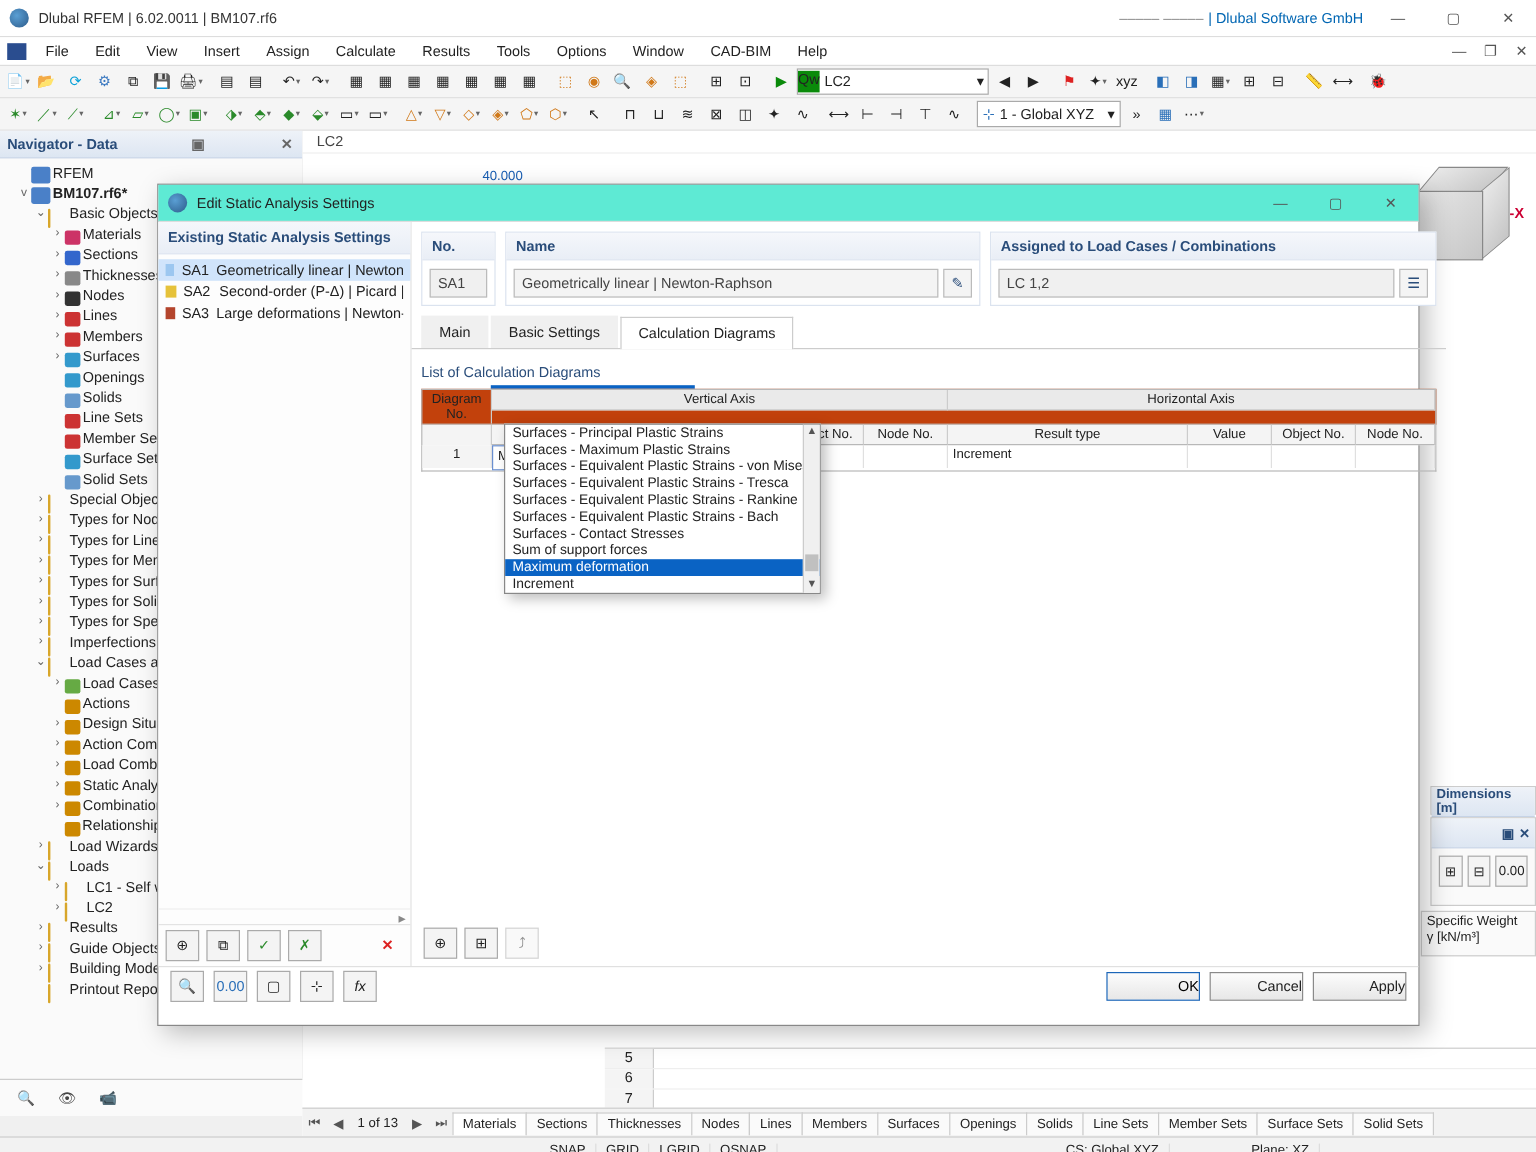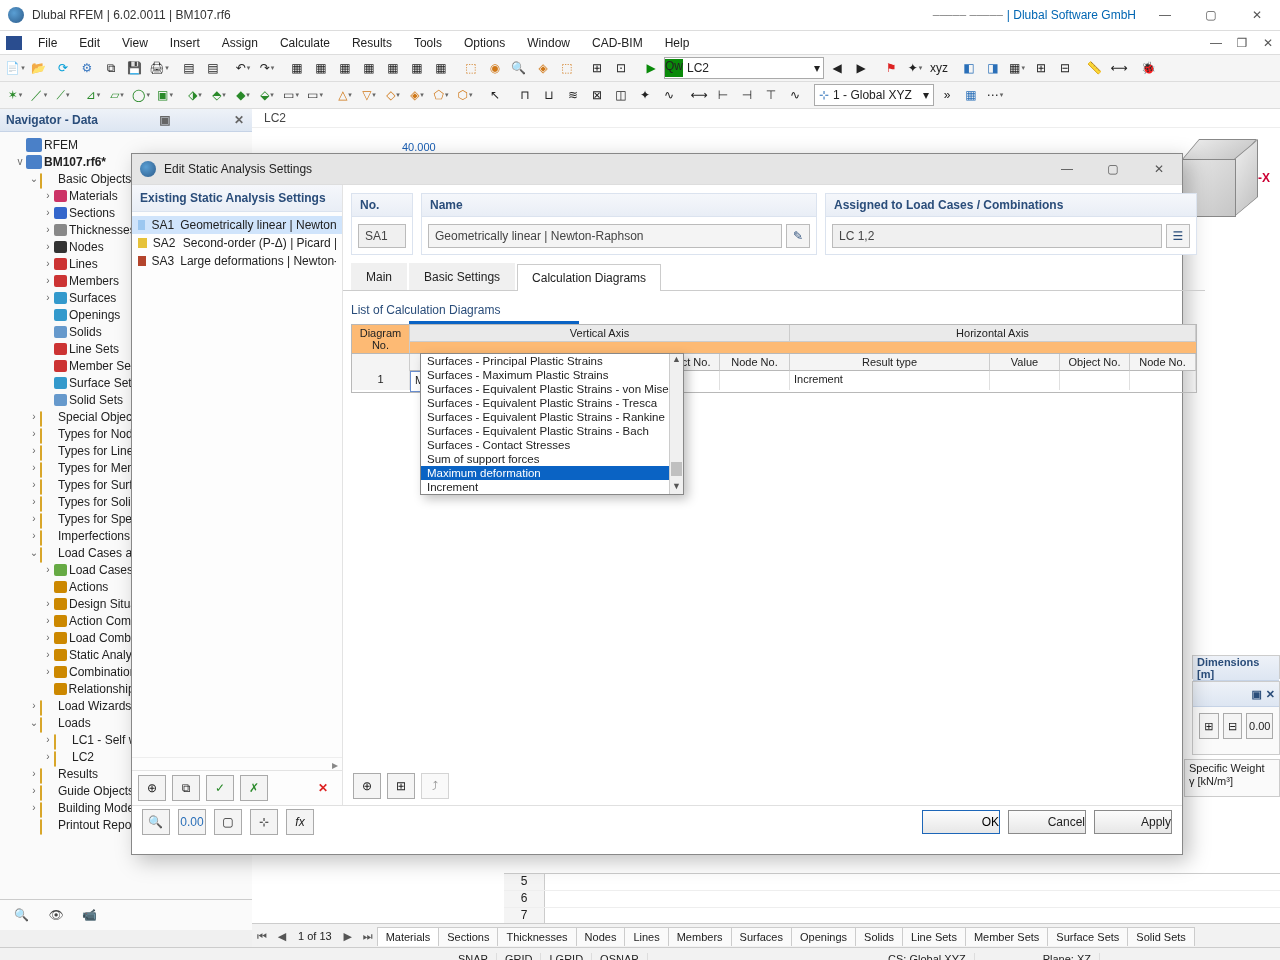--- a/index.html
+++ b/index.html
@@ -17,33 +17,33 @@
 .lcfield{display:flex;align-items:center;height:20px;border:1px solid #aaa;background:#fff}
 .lcfield .sw{width:18px;height:18px;background:#0a8a0a;margin:0}
 .lcfield .txt{width:120px;padding:0 4px}
 .combo{display:flex;align-items:center;height:20px;border:1px solid #aaa;background:#fff;padding:0 4px}
 
 .workarea{position:relative;height:861px}
 .nav-panel{position:absolute;left:0;top:0;width:252px;height:790px;background:#fafafa;border-right:1px solid #ccc;display:flex;flex-direction:column}
 .panel-title{height:22px;background:linear-gradient(#eef2f8,#dde6f2);border-bottom:1px solid #c6d3e6;display:flex;align-items:center;padding:0 6px;font-weight:600;color:#2a4d7a}
 .panel-title .pb{margin-left:auto;width:14px;text-align:center;color:#666}
 .tree{flex:1;overflow:hidden;padding:4px 0;font-size:12px;line-height:18px}
-.tree .ti{display:flex;align-items:center;white-space:nowrap;height:17px}
+.tree .ti{display:flex;align-items:flex-end;white-space:nowrap;height:17px}
 .tree .exp{width:12px;text-align:center;color:#666;font-size:10px}
 .tree .ico{width:16px;height:14px;display:inline-block;margin-right:2px}
 .fold{background:linear-gradient(#fce28a,#f3c23f);border:1px solid #d8a62a;border-radius:2px;width:14px;height:11px}
 .pad1{padding-left:14px}.pad2{padding-left:28px}.pad3{padding-left:42px}
 .nav-btm{position:absolute;left:0;top:790px;width:252px;height:30px;background:#fafafa;border-top:1px solid #ccc;border-right:1px solid #ccc;display:flex;align-items:center;gap:10px;padding-left:10px}
 .nav-btm .bb{width:24px;height:20px;display:flex;align-items:center;justify-content:center;color:#444}
 
 .view{position:absolute;left:252px;top:0;right:0;bottom:0;background:#fff}
 .view-hdr{padding:2px 12px;color:#444;border-bottom:1px solid #eee}
 
 .dialog{position:absolute;left:131px;top:44px;width:1050px;height:700px;background:#fff;border:1px solid #888;box-shadow:6px 6px 20px rgba(0,0,0,.25)}
-.dlg-title{height:30px;display:flex;align-items:center;background:#e5e5e5;border-bottom:1px solid #ddd}
+.dlg-title{height:30px;display:flex;align-items:center;background:#5eead4;border-bottom:1px solid #ddd}
 .dlg-title .icon{width:16px;height:16px;margin:0 8px;background:radial-gradient(circle at 6px 6px,#5a9fd4,#2c5b8a);border-radius:50%}
 .dlg-title .t{flex:1}
 .dlg-body{display:flex;height:620px}
 .dlg-left{width:210px;border-right:1px solid #e3e3e3;background:#fdfdfd;display:flex;flex-direction:column}
 .sect{height:26px;display:flex;align-items:center;padding:0 8px;background:linear-gradient(#f5f7fb,#e9eef6);color:#2a4d7a;font-weight:600;border-bottom:1px solid #dbe3ef}
 .salist{flex:1;padding:4px 0}
 .sarow{display:flex;align-items:center;height:18px;padding:0 6px;gap:6px}
 .sarow.sel{background:#d0e4fb}
 .sasw{width:10px;height:10px}
 .sarow .id{width:28px}
@@ -59,21 +59,21 @@
 .fld{flex:1;height:22px;border:1px solid #bbb;background:#f4f4f4;display:flex;align-items:center;padding:0 6px;color:#444}
 .fld.ro{background:#f0f0f0}
 .ibtn{width:22px;height:22px;border:1px solid #bbb;background:#f4f4f4;display:flex;align-items:center;justify-content:center;color:#2a4d7a}
 
 .tabs{display:flex;padding:0 8px;border-bottom:1px solid #ccc}
 .tab{padding:6px 14px;background:#f0f0f0;border:1px solid transparent;border-bottom:none;margin-right:2px}
 .tab.active{background:#fff;border-color:#ccc;position:relative;top:1px}
 
 .gridwrap{padding:8px 8px 0}
 .gridtitle{color:#2a4d7a;font-weight:400;padding:4px 0}
-.ghdr{display:grid;grid-template-columns:58px 170px 70px 70px 70px 200px 70px 70px 66px;border:1px solid #b8b8b8;background:#fdba74}
+.ghdr{display:grid;grid-template-columns:58px 170px 70px 70px 70px 200px 70px 70px 66px;border:1px solid #b8b8b8;background:#c2410c}
 .ghdr .gc{border-right:1px solid #ccc;padding:2px 4px;text-align:center;font-size:11px}
 .ghdr .grp{grid-column:span 2;background:#eaeaea;border-bottom:1px solid #ccc}
 .ghdr2{display:grid;grid-template-columns:58px 170px 70px 70px 70px 200px 70px 70px 66px;border-left:1px solid #b8b8b8;border-right:1px solid #b8b8b8;background:#f4f4f4}
 .ghdr2 .gc{border-right:1px solid #ccc;border-bottom:1px solid #b8b8b8;padding:2px 4px;text-align:center;font-size:11px}
 .grow{display:grid;grid-template-columns:58px 170px 70px 70px 70px 200px 70px 70px 66px;border-left:1px solid #b8b8b8;border-right:1px solid #b8b8b8;border-bottom:1px solid #b8b8b8}
 .grow .gc{border-right:1px solid #e0e0e0;padding:2px 4px;font-size:11px;height:15px}
 .grow .rn{background:#f4f4f4;text-align:center}
 .grow .dd{background:#fff;border:1px solid #6a8fd0;position:relative}
 .grow .dd::after{content:"▾";position:absolute;right:3px;color:#555}
 .prog{height:3px;background:#0a63c4;width:170px;margin-left:58px}

